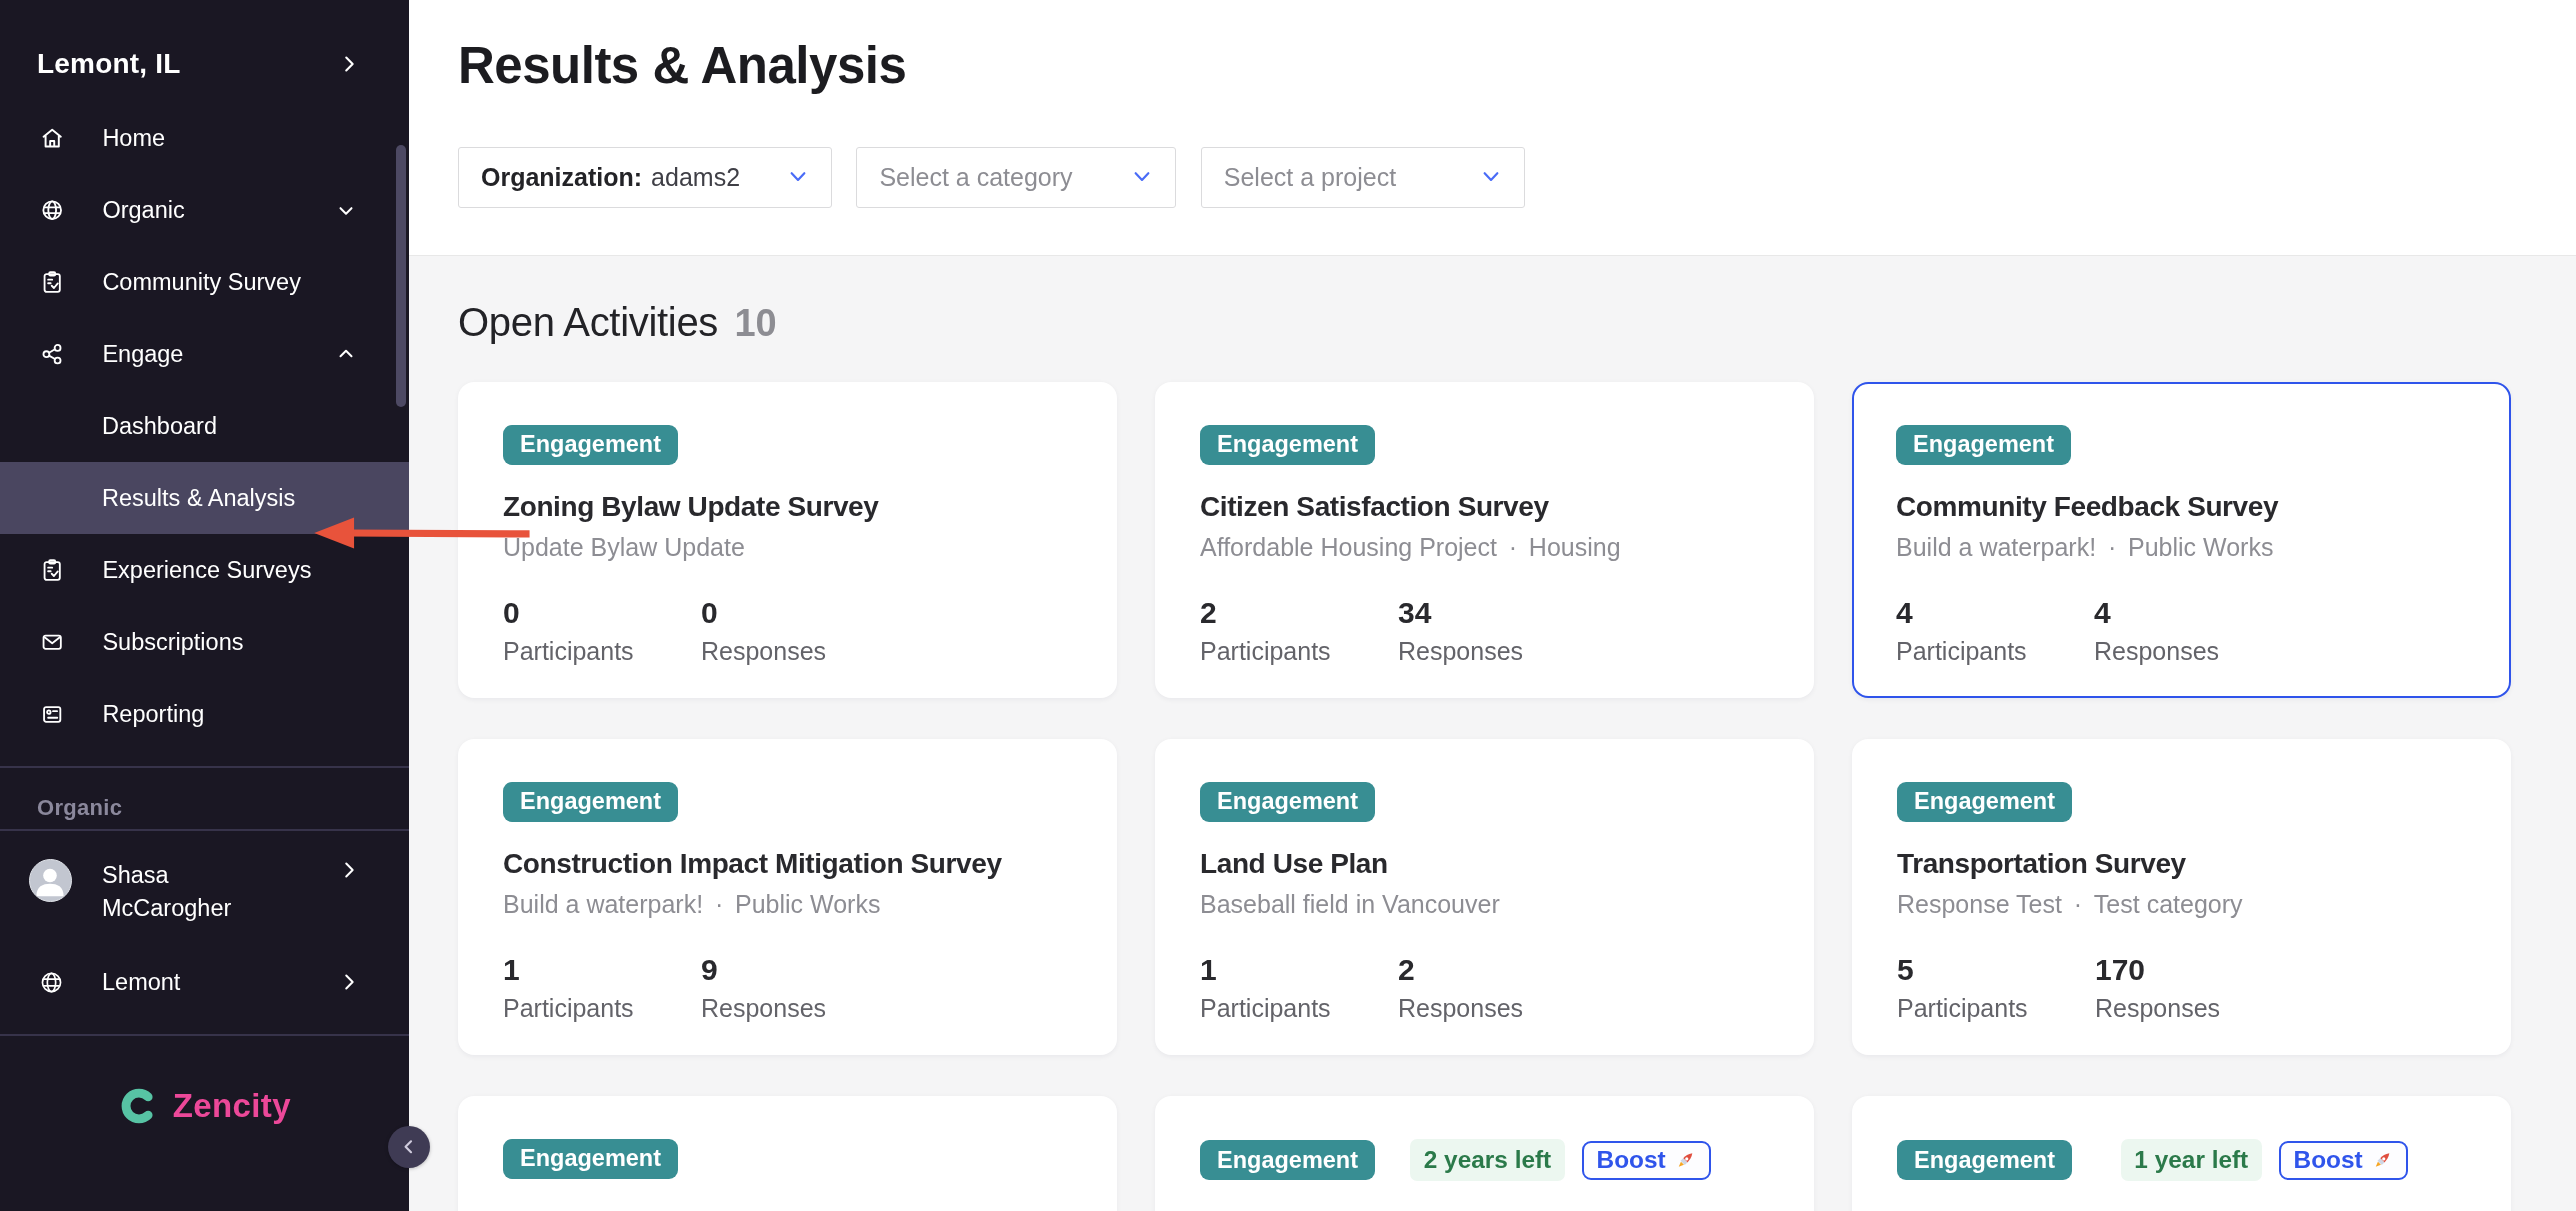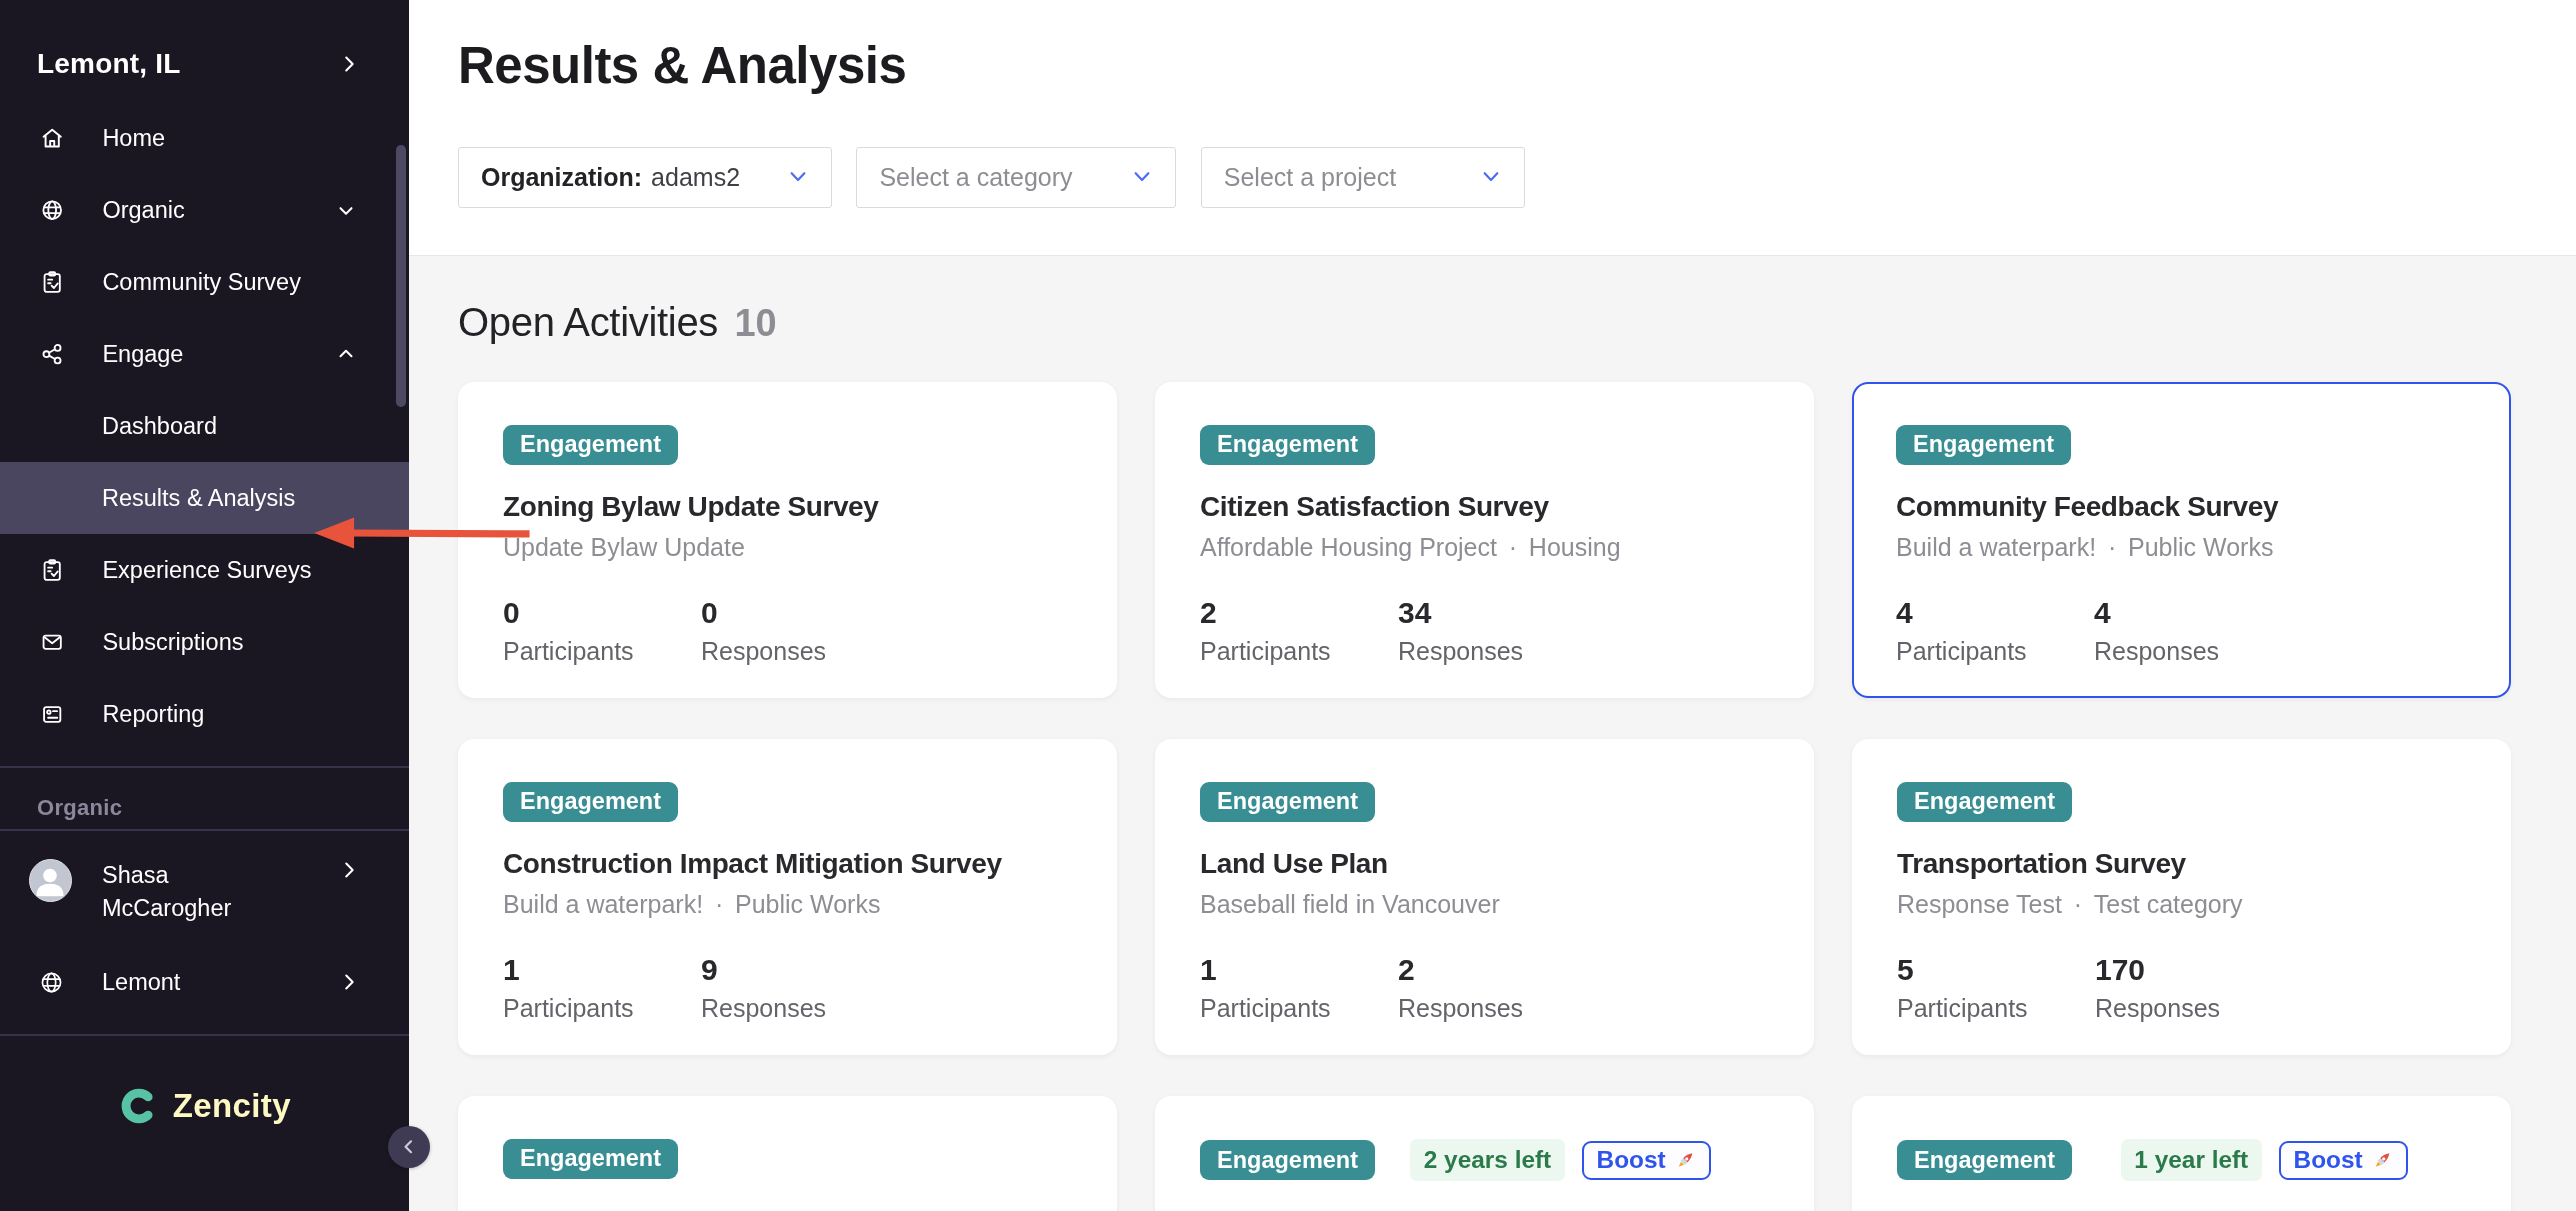--- a/index.html
+++ b/index.html
@@ -51,21 +51,21 @@
   .user-name { margin-left: 30px; font-size: 23.5px; line-height: 33px; }
   .lang-row {
     display: flex; align-items: center; margin-top: 29px;
     padding: 0 49px 0 39px; height: 51px; font-size: 23.5px; cursor: pointer;
   }
   .lang-row .icon { width: 25px; height: 25px; margin-right: 38px; flex: 0 0 25px; }
   .d3 { margin-top: 26px; }
   .logo-row {
     margin-top: 49px; display: flex; align-items: center; justify-content: center; gap: 12.7px;
   }
-  .logo-text { font-size: 33px; font-weight: bold; color: #fef9c3; letter-spacing: 0.4px; }
+  .logo-text { font-size: 33px; font-weight: bold; color: #ec4899; letter-spacing: 0.4px; }
   .sb-scroll-thumb {
     position: absolute; right: 2.7px; top: 145px;
     width: 10px; height: 262px; border-radius: 5.4px; background: #4d4963; cursor: pointer;
   }
   .collapse-btn {
     position: absolute; left: 388px; top: 1126px; width: 42px; height: 42px;
     border-radius: 50%; background: #3f3b54; border: none; z-index: 9; cursor: pointer;
     display: flex; align-items: center; justify-content: center;
     box-shadow: 0 0.9px 3.6px rgba(0,0,0,.25);
   }

